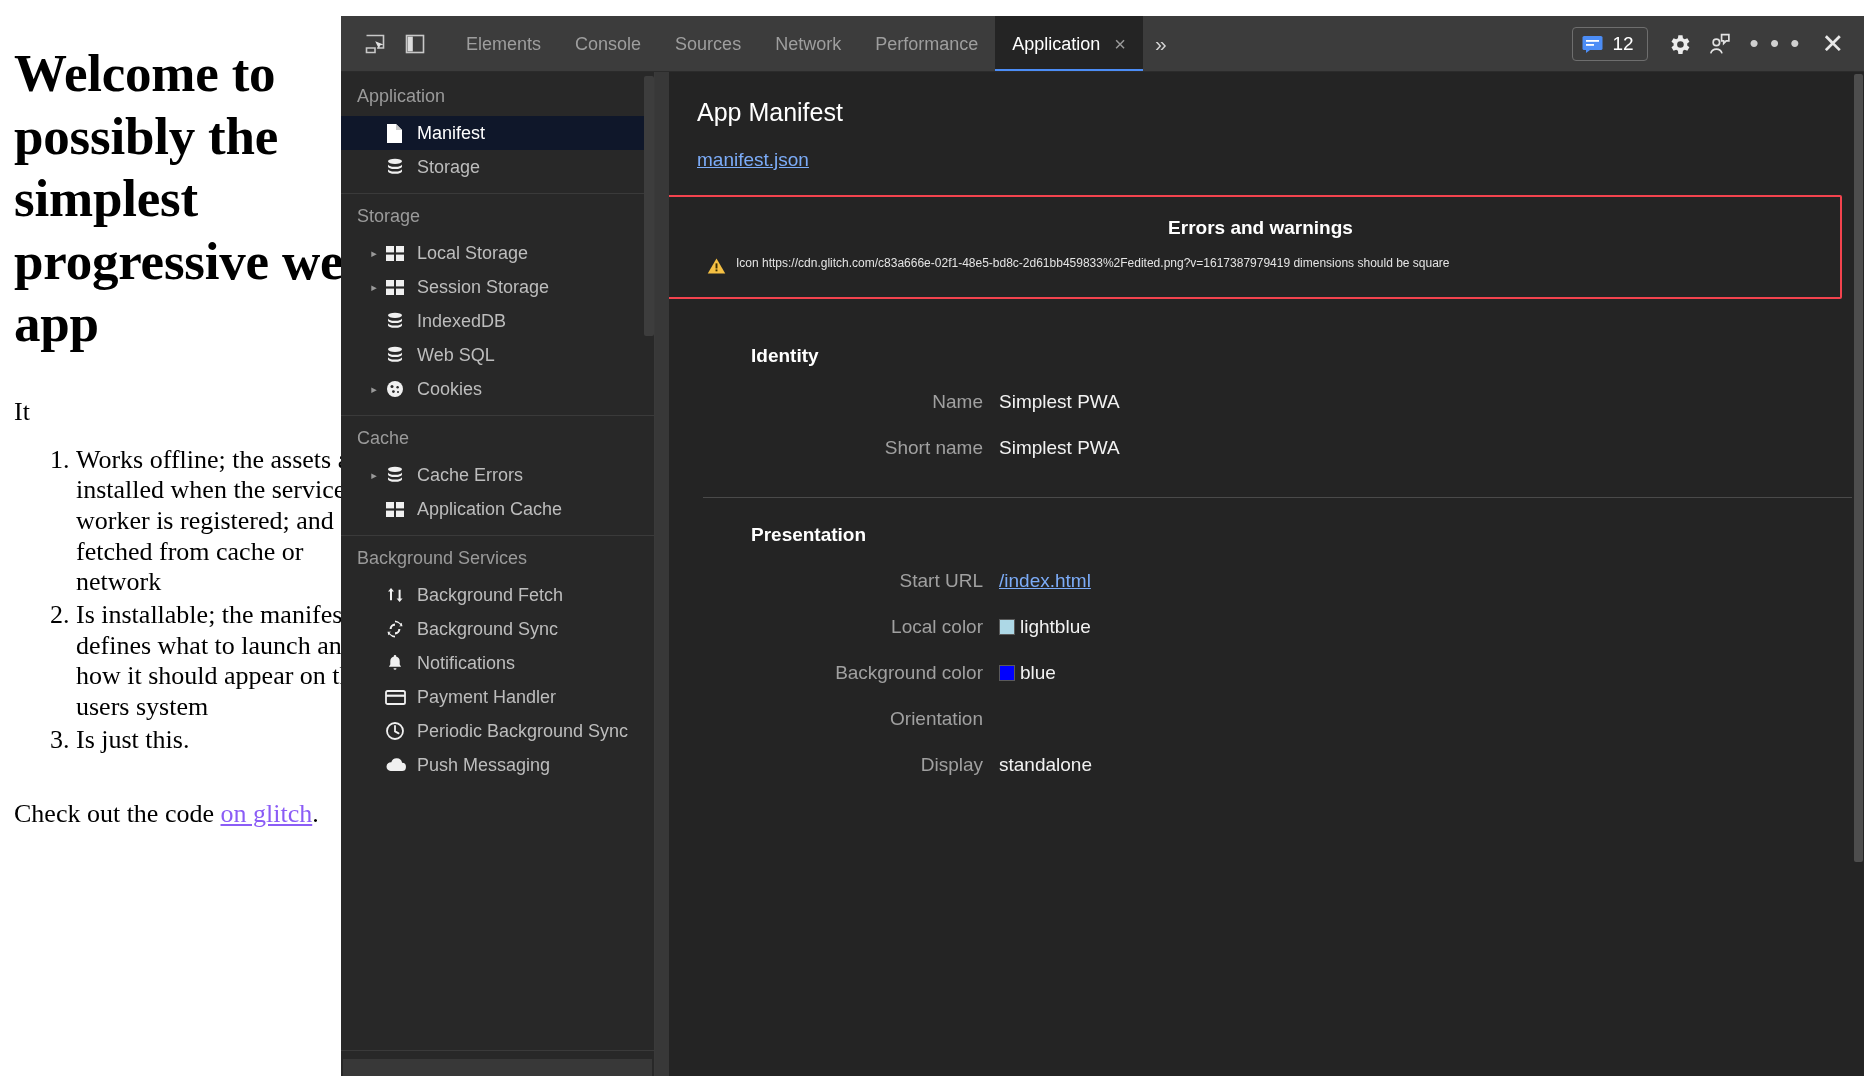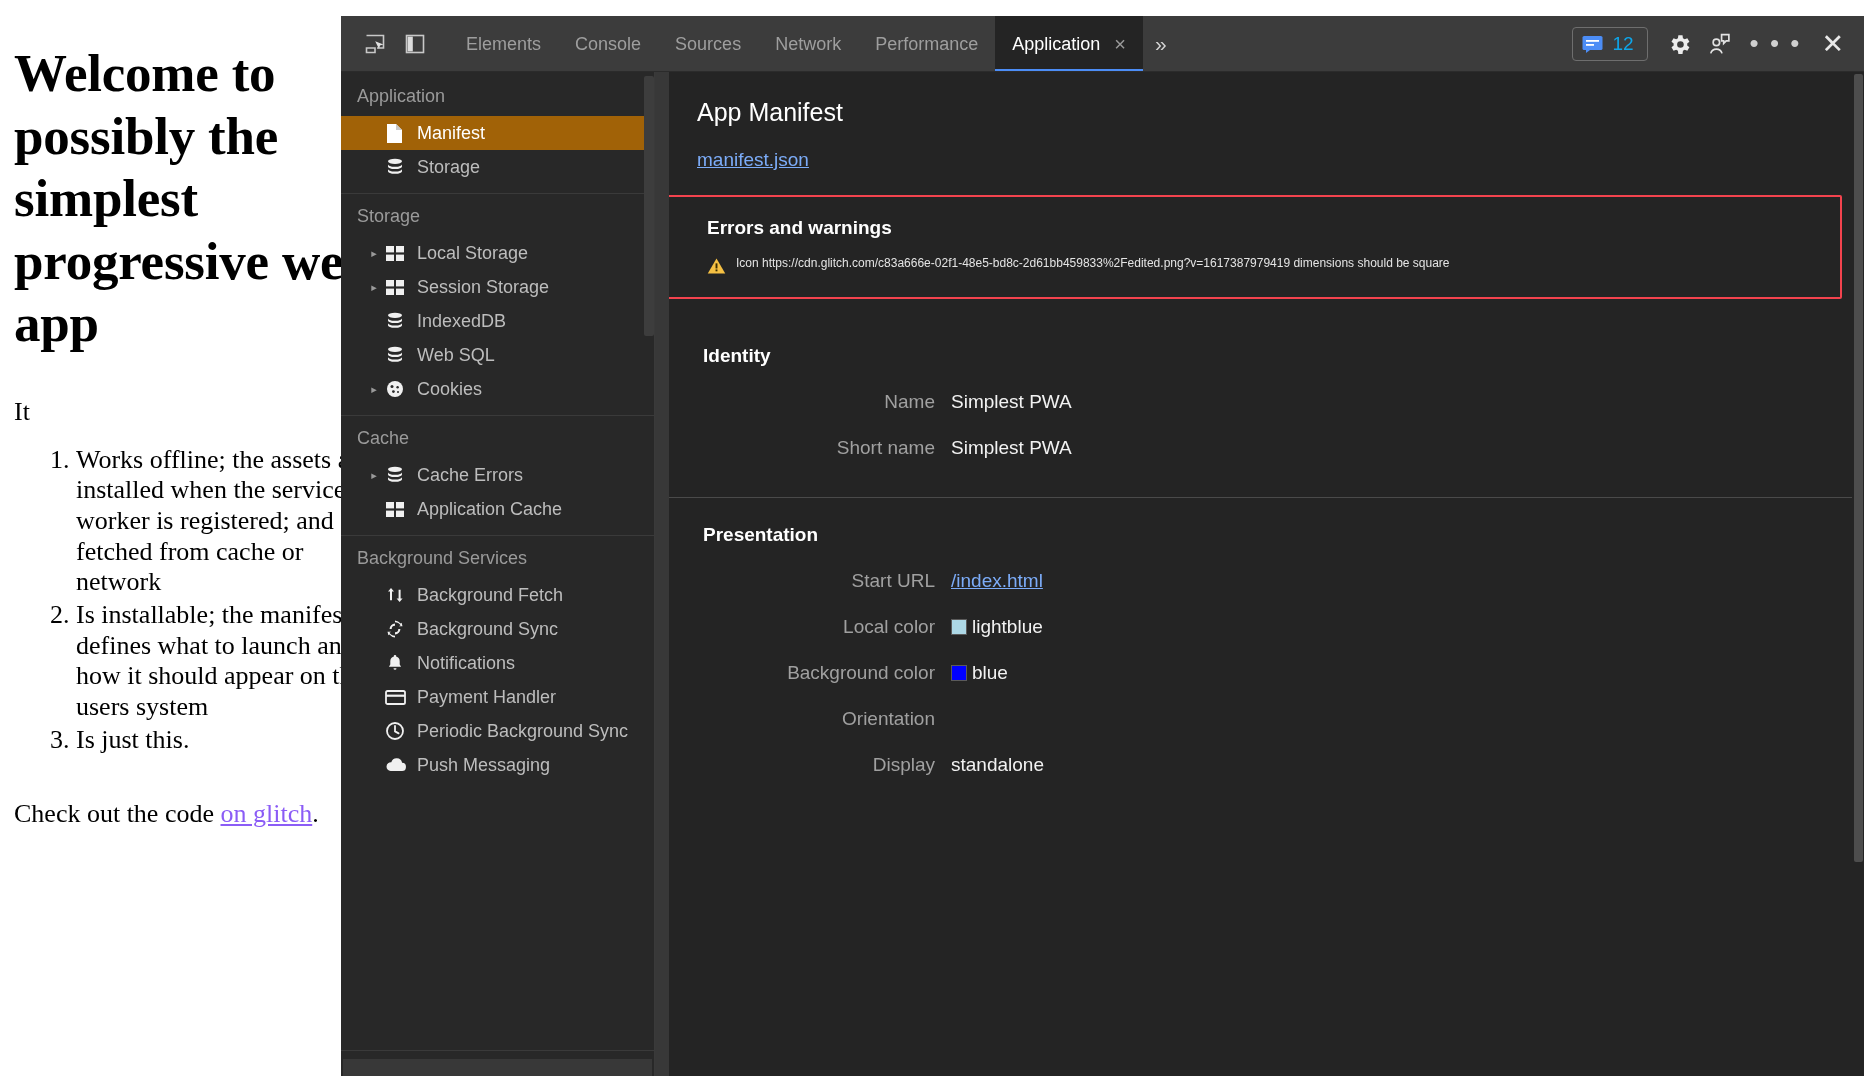--- a/index.html
+++ b/index.html
@@ -114,21 +114,21 @@
   }
   .tb-spacer { flex: 1 1 auto; }
   .msg-pill {
     display: flex; align-items: center; gap: 9px;
     border: 1px solid #6e6e6e;
     border-radius: 4px;
     padding: 5px 13px 5px 9px;
     cursor: pointer;
     margin-right: 12px;
   }
-  .msg-pill .count { color: #0ea5e9; font-size: 19px; }
+  .msg-pill .count { color: #ffffff; font-size: 19px; }
   .dots {
     color: #d0d0d0; font-size: 26px; line-height: 0.3;
     padding: 0 10px; letter-spacing: 2px; cursor: pointer;
   }
   .close-big {
     color: #e8e8e8; font-size: 27px; font-weight: 300;
     padding: 0 12px 0 10px; cursor: pointer; line-height: 1;
   }
 
   
@@ -150,21 +150,21 @@
   .tree-sep { height: 1px; background: #3a3a3a; margin: 9px 0 6px 0; }
   .tree-item {
     display: flex; align-items: center;
     height: 34px;
     padding-left: 22px;
     color: #bdbdbd;
     font-size: 18px;
     cursor: pointer;
     white-space: nowrap;
   }
-  .tree-item.selected { background: #a16207; color: #ffffff; }
+  .tree-item.selected { background: #0f172a; color: #ffffff; }
   .tw {
     width: 22px; min-width: 22px;
     display: flex; align-items: center; justify-content: center;
     color: #9a9a9a; font-size: 11px;
   }
   .tw.empty { visibility: hidden; }
   .t-ico {
     width: 28px; min-width: 28px;
     display: flex; align-items: center; justify-content: flex-start;
     color: #f0f0f0;
@@ -186,30 +186,30 @@
     display: inline-block; margin-top: 22px;
     color: #7cacf8; text-decoration: underline; font-size: 19px;
     cursor: pointer;
   }
   .err-box {
     margin: 24px 22px 0 2px;
     border: 2px solid #f4434e;
     border-radius: 2px;
     padding: 20px 26px 22px 48px;
   }
-  .err-title { color: #fff; font-weight: 700; font-size: 19px; }
+  .err-title { color: #fff; font-weight: 700; font-size: 19px; text-align: center; }
   .err-row {
     margin-top: 16px;
     display: flex; align-items: flex-start;
     font-size: 12px; color: #e4e4e4; line-height: 1.45;
   }
   .warn-ico { margin-right: 10px; flex: 0 0 auto; margin-top: 2px; }
   .err-text { word-break: break-all; }
 
-  .section { border-top: 1px solid #4a4a4a; padding: 26px 0 24px 0; }
+  .section { border-top: 1px solid #4a4a4a; padding: 26px 0 24px 0; margin-left: 48px; }
   .section.first { border-top: none; }
   .sec-title { font-weight: 700; font-size: 19px; color: #fff; padding-left: 48px; }
   .kv { display: flex; align-items: center; margin-top: 24px; }
   .kv .k {
     width: 296px; min-width: 296px;
     text-align: right; color: #a0a0a0; font-size: 19px;
     padding-right: 16px;
   }
   .kv .v { color: #f2f2f2; font-size: 19px; display: flex; align-items: center; }
   .kv .v a { color: #7cacf8; text-decoration: underline; cursor: pointer; }

